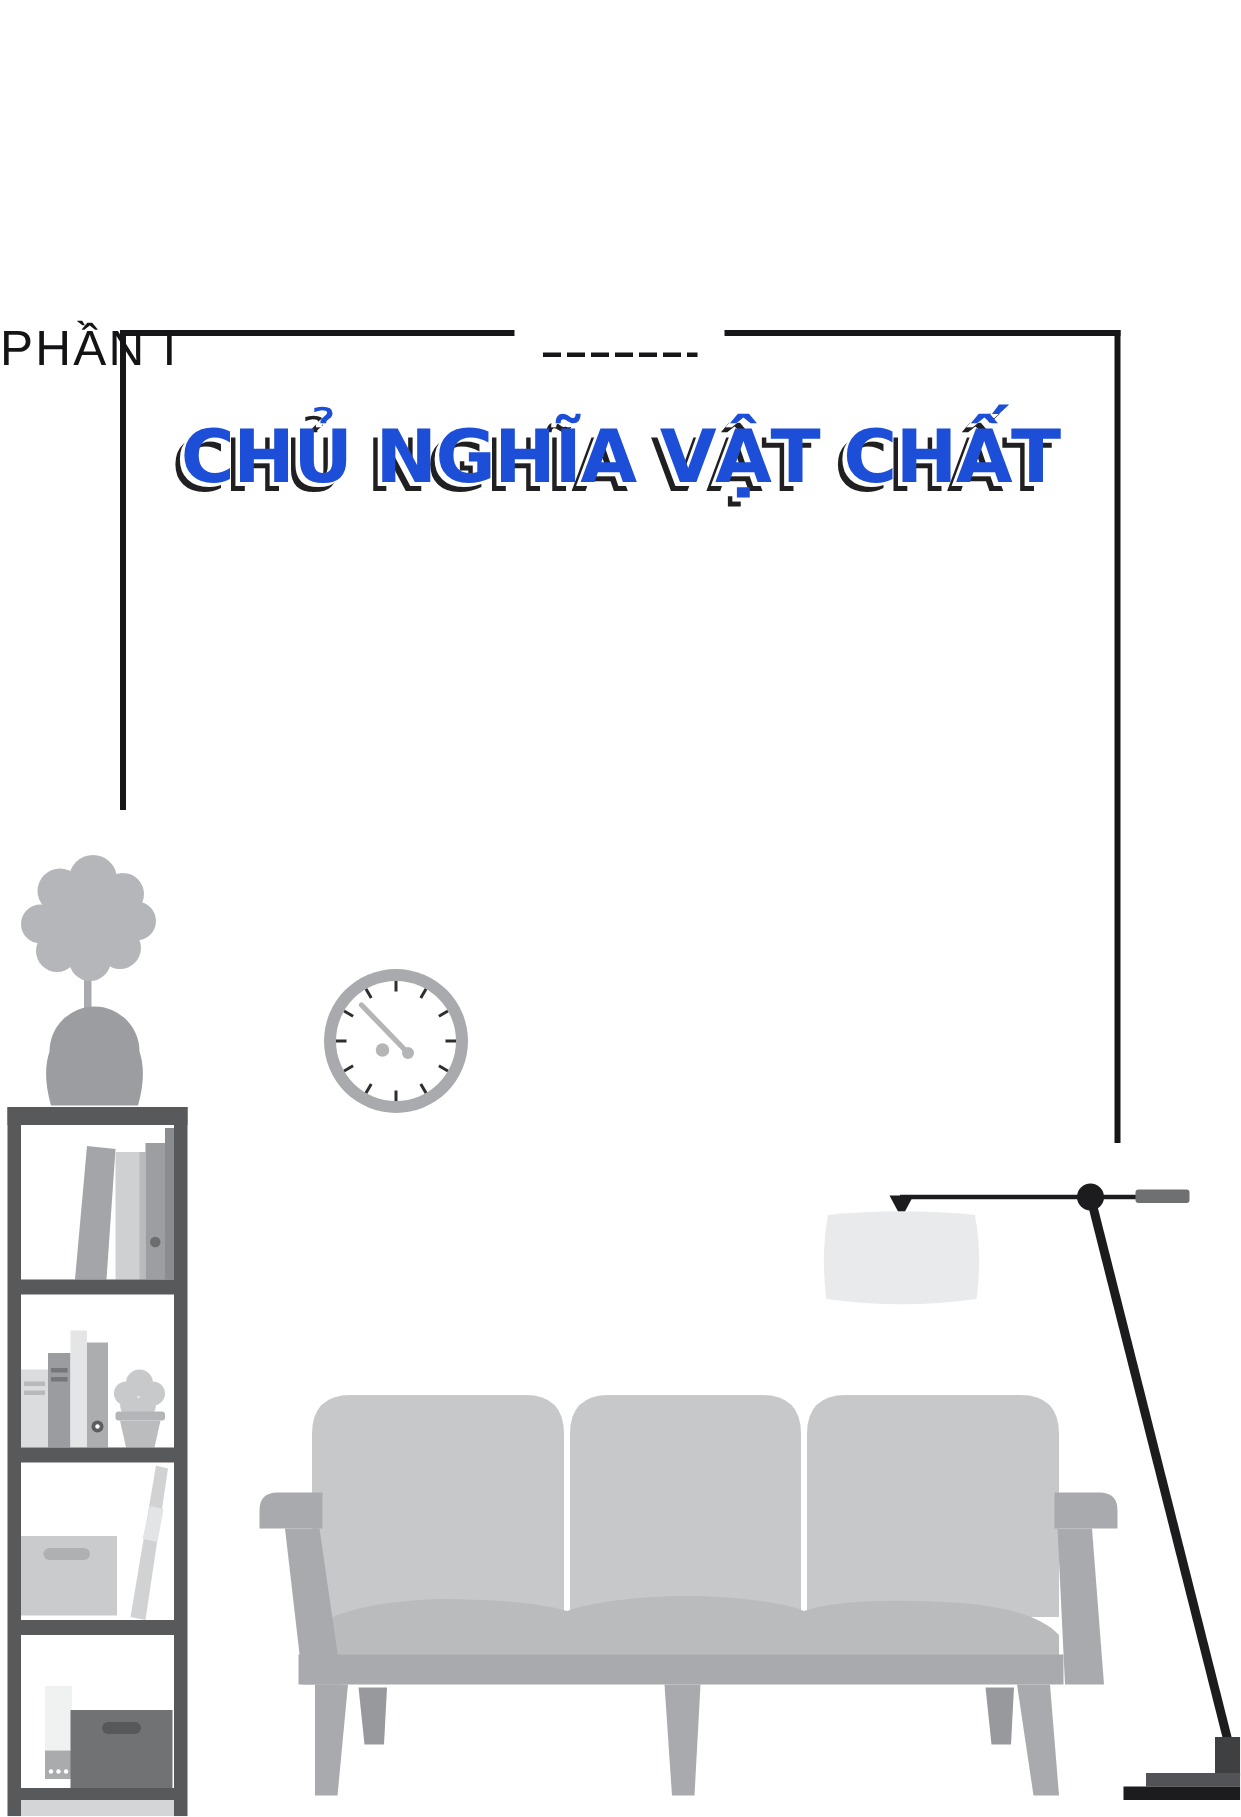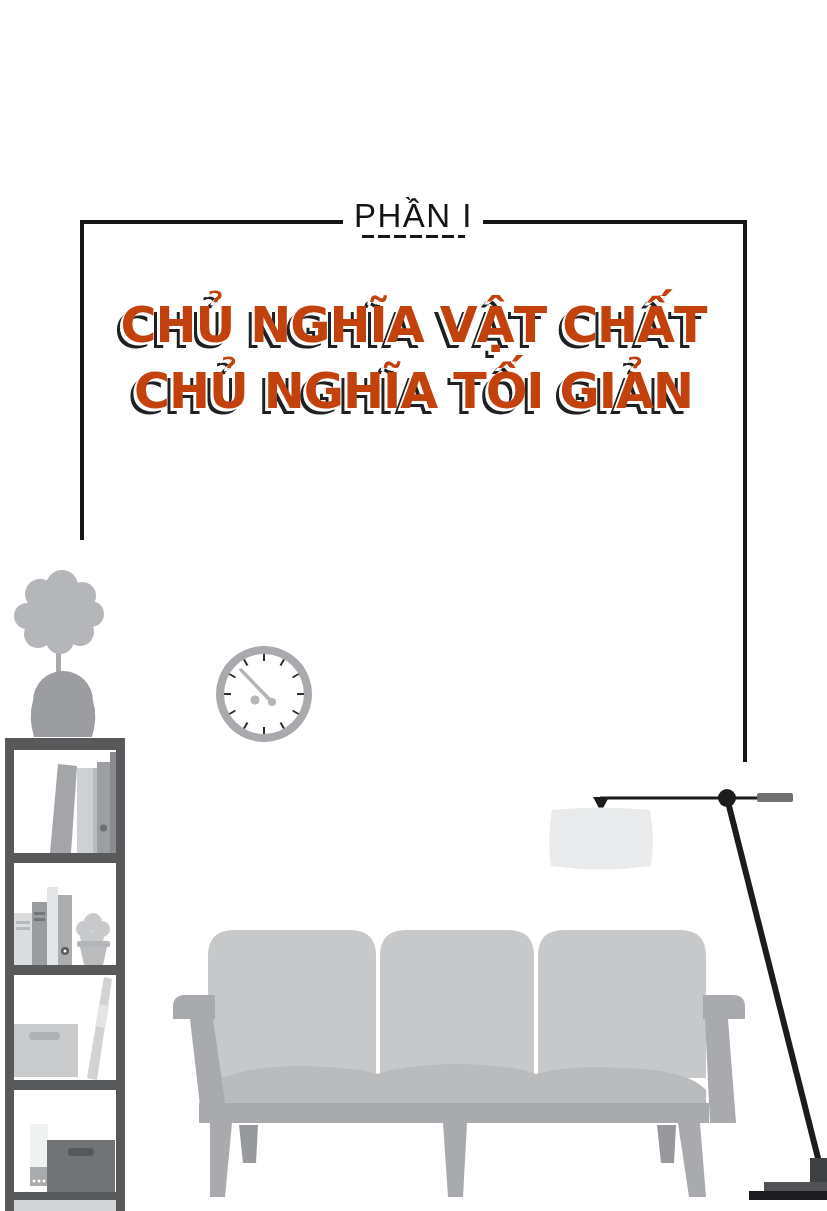--- a/index.html
+++ b/index.html
@@ -8,55 +8,53 @@
     overflow:hidden;font-family:"Liberation Sans",sans-serif;
   }
   
   .rule{position:absolute;background:#161618;}
   .rule-top-left{left:80px;top:220px;width:263px;height:4px;}
   .rule-top-right{left:483px;top:220px;width:264px;height:4px;}
   .rule-left{left:80px;top:220px;width:4px;height:320px;}
   .rule-right{left:743px;top:220px;width:4px;height:542px;}
   
   .part-label{
-    position:absolute;left:0;right:0;top:199px;text-align:center;
+    position:absolute;left:0;right:0;top:215px;text-align:left;
     font-size:33px;font-weight:400;letter-spacing:1.5px;color:#141416;
     line-height:34px;
   }
   .part-underline{
     position:absolute;left:362px;top:235px;width:103px;height:3px;
     background:repeating-linear-gradient(90deg,#161618 0 12px,transparent 12px 16px);
   }
   
   .book-title{
     position:absolute;left:0;right:0;top:272px;text-align:center;
     font-family:"DejaVu Sans","Liberation Sans",sans-serif;
     font-weight:bold;font-size:49px;line-height:66px;
-    color:#c2410c;letter-spacing:-1px;
+    color:#1d4ed8;letter-spacing:-1px;
     text-shadow:-3px 3px 0 #ffffff,-6px 6px 0 #202022;
-    margin-top:21px;
   }
   .illustration{position:absolute;left:0;top:0;width:827px;height:1211px;}
 </style>
 </head>
 <body>
 
 <div class="canvas">
 
   <div class="rule rule-top-left"></div>
   <div class="rule rule-top-right"></div>
   <div class="rule rule-left"></div>
   <div class="rule rule-right"></div>
 
   <div class="part-label">PHẦN I</div>
   <div class="part-underline"></div>
 
   <div class="book-title">
     <div>CHỦ NGHĨA VẬT CHẤT</div>
-    <div>CHỦ NGHĨA TỐI GIẢN</div>
   </div>
 
   <svg class="illustration" viewBox="0 0 827 1211">
 
     <g>
       <rect x="56" y="644" width="5" height="50" fill="#a8aaad"></rect>
       <g fill="#b4b6b9">
         <circle cx="58" cy="608" r="24"></circle>
         <circle cx="40" cy="594" r="15"></circle>
         <circle cx="62" cy="586" r="16"></circle>

